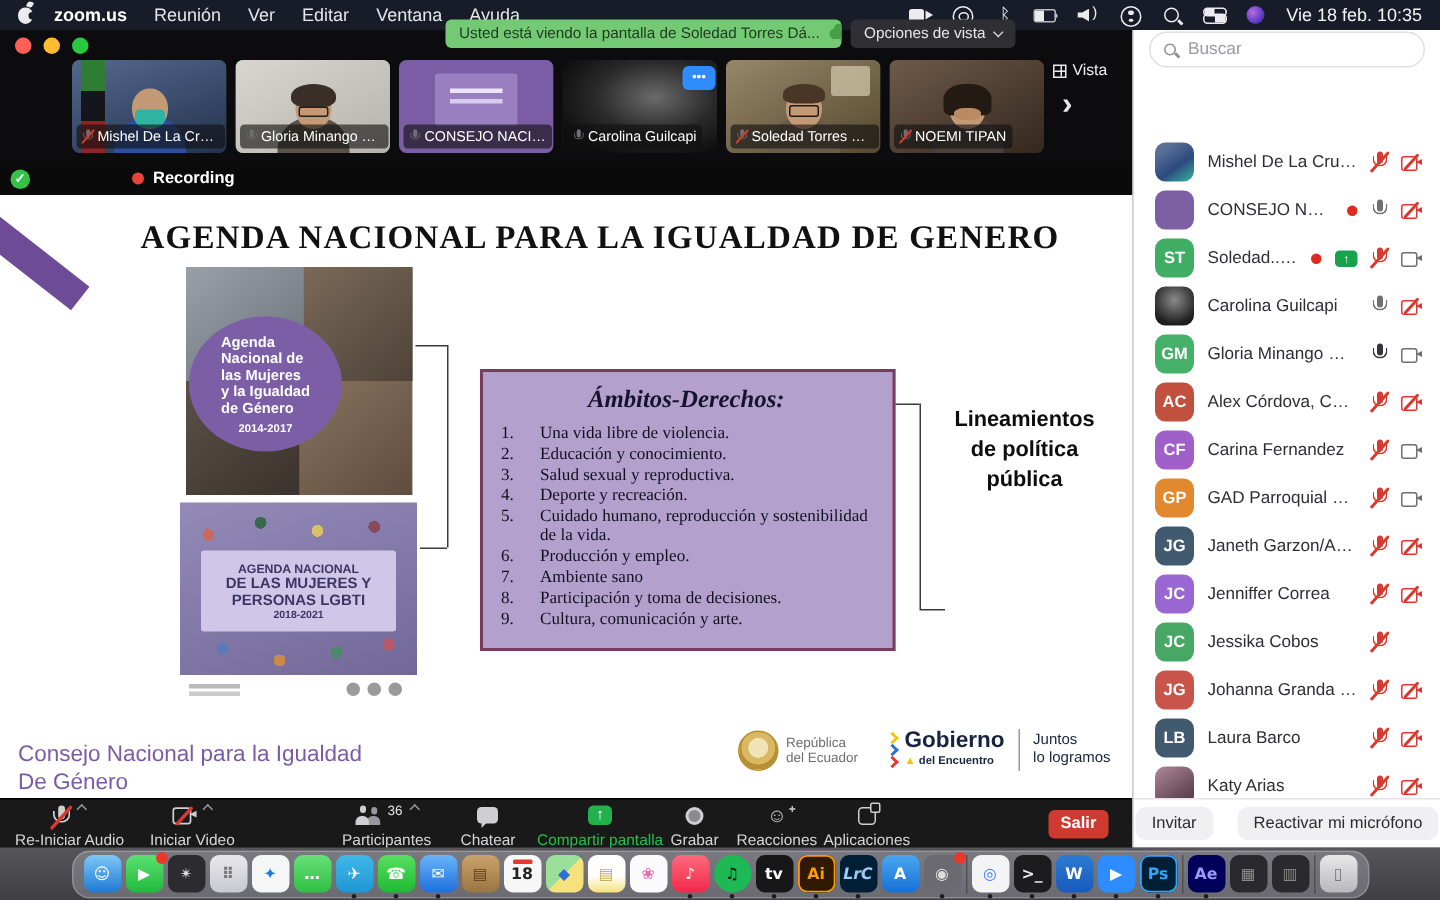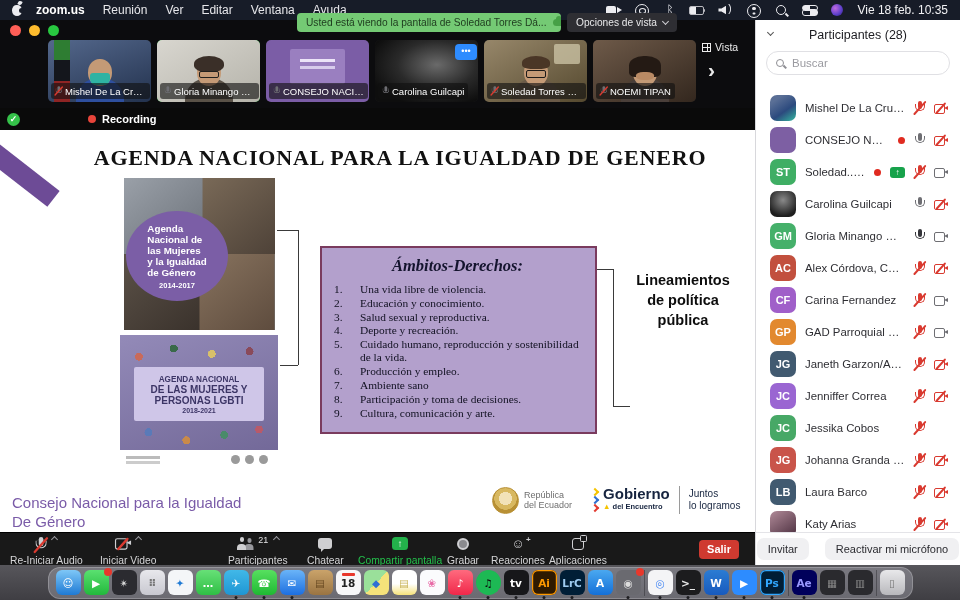--- a/index.html
+++ b/index.html
@@ -472,21 +472,21 @@
         <span class="iccam tool-ic show-sl">
             <i class="sl"></i>
           </span>
         <span class="chev"></span>
       </span>
       <span class="tbl">Iniciar Video</span>
     </div>
     <div class="tbi" style="left:228px">
       <span class="irow">
         <span class="icppl"></span>
-        <b class="cnt">21</b>
+        <b class="cnt">36</b>
         <span class="chev"></span>
       </span>
       <span class="tbl">Participantes</span>
     </div>
     <div class="tbi" style="left:307px">
       <span class="irow">
           <span class="icbub"></span>
         </span>
       <span class="tbl">Chatear</span>
     </div>
@@ -511,24 +511,20 @@
     <div class="tbi" style="left:549px">
       <span class="irow">
           <span class="icapps"></span>
         </span>
       <span class="tbl">Aplicaciones</span>
     </div>
     <div class="leavebtn">Salir</div>
   </div>
 
   <div class="panel">
-    <div class="phead">
-      <span class="chev down"></span>
-      <span>Participantes (28)</span>
-    </div>
     <div class="psearch">
       <span class="icsearch"></span>
       <input placeholder="Buscar" style="">
     </div>
     <div class="plist">
 
         <div class="prow mic-muted cam-off">
           <span class="pav" style="background: linear-gradient(145deg, rgb(90, 111, 150) 20%, rgb(44, 74, 126) 60%, rgb(53, 184, 160) 100%);">
             <b></b>
           </span>
@@ -812,21 +808,21 @@
         </span>
 
         <span class="dk dot" style="background: rgb(23, 23, 26); color: rgb(255, 255, 255);">
           <b>tv</b>
         </span>
 
         <span class="dk dot bord-o" style="background: rgb(47, 26, 0); color: rgb(255, 154, 0);">
           <b>Ai</b>
         </span>
 
-        <span class="dk dot" style="background: rgb(0, 30, 54); color: rgb(158, 203, 240);">
+        <span class="dk dot" style="background: rgb(0, 30, 54); color: rgb(158, 203, 240); font-style: italic;">
           <b>LrC</b>
         </span>
 
         <span class="dk" style="background: linear-gradient(rgb(74, 168, 240), rgb(20, 112, 216)); color: rgb(255, 255, 255);">
           <b>A</b>
         </span>
 
         <span class="dk dot badge" style="background: rgb(106, 106, 112); color: rgb(221, 221, 221);">
           <b>◉</b>
         </span>

